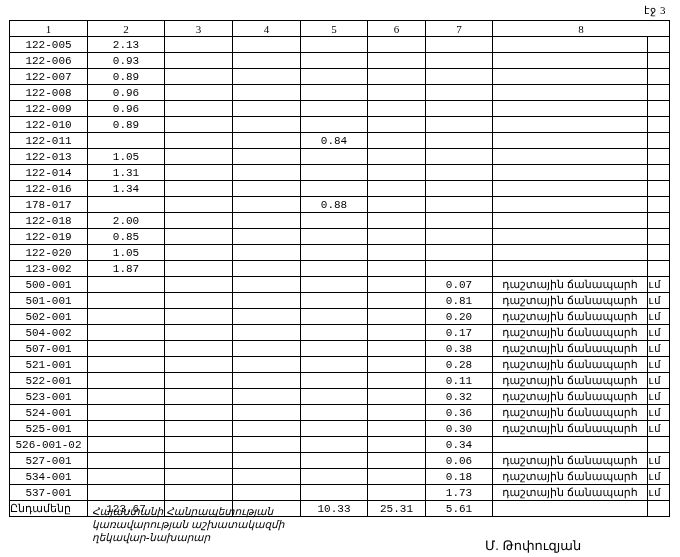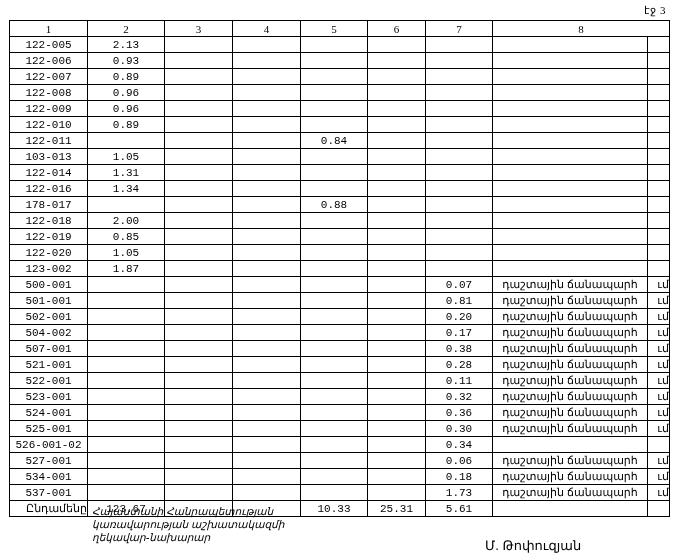--- a/index.html
+++ b/index.html
@@ -63,29 +63,29 @@
     text-align: center;
     font-family: "Liberation Mono", monospace;
     font-size: 10.5px;
   }
   .c-text {
     text-align: center;
     font-size: 10px;
     font-family: "Liberation Sans", sans-serif;
   }
   .c-unit {
-    text-align: right;
+    text-align: left;
     font-size: 9px;
-    font-family: Liberation Serif, serif;
+    font-family: Liberation Mono, monospace;
   }
   .total-row td {
     height: 16px;
   }
   .total-label {
-    text-align: right;
+    text-align: left;
     font-size: 10px;
     font-family: "Liberation Sans", sans-serif;
   }
   .footer {
     position: absolute;
     left: 92px;
     top: 505px;
     font-size: 10.5px;
     line-height: 13px;
     font-family: "Liberation Sans", sans-serif;
@@ -202,21 +202,21 @@
           <td class="c-num"></td>
           <td class="c-num"></td>
           <td class="c-num"></td>
           <td class="c-num">0.84</td>
           <td class="c-num"></td>
           <td class="c-num"></td>
           <td class="c-text"></td>
           <td class="c-unit"></td>
         </tr>
         <tr>
-          <td class="c-code">103-013</td>
+          <td class="c-code">122-013</td>
           <td class="c-num">1.05</td>
           <td class="c-num"></td>
           <td class="c-num"></td>
           <td class="c-num"></td>
           <td class="c-num"></td>
           <td class="c-num"></td>
           <td class="c-text"></td>
           <td class="c-unit"></td>
         </tr>
         <tr>

